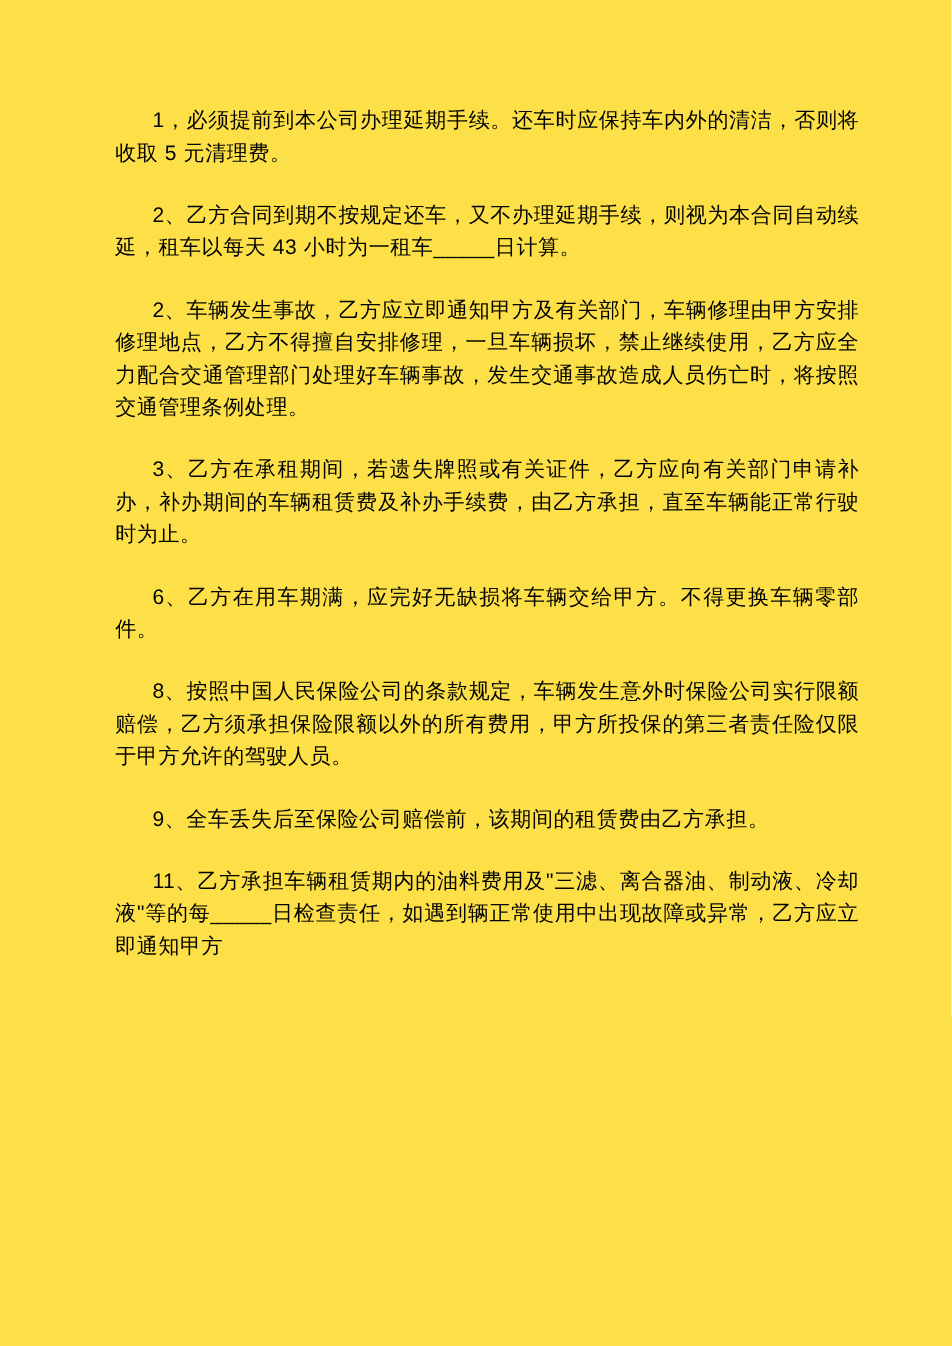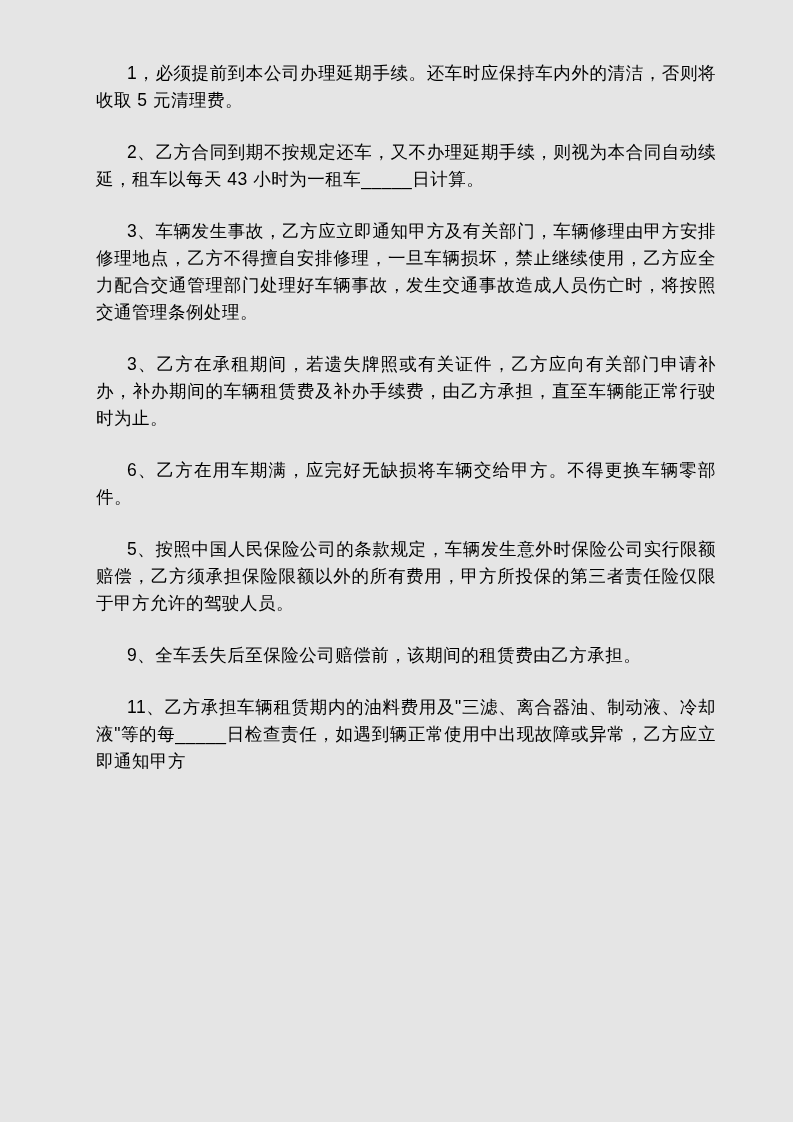--- a/index.html
+++ b/index.html
@@ -14,40 +14,40 @@
     font-family: "Liberation Sans", "DejaVu Sans", sans-serif;
     color: #000000;
     overflow: hidden;
   }
   .page {
     position: absolute;
     top: 0;
     left: 0;
     width: 793px;
     height: 1122px;
-    background: #e5e5e5;
+    background: #fde047;
     box-sizing: border-box;
-    padding: 60px 77px 0 96px;
+    padding: 87px 77px 0 96px;
   }
   .clause {
     margin: 0 0 25px 0;
     font-size: 17.5px;
     line-height: 27px;
     text-align: justify;
     text-indent: 31px;
     letter-spacing: 0.5px;
     word-break: break-all;
     color: #000000;
   }
 </style>
 </head>
 <body>
 
 <div class="page">
   <p class="clause">1，必须提前到本公司办理延期手续。还车时应保持车内外的清洁，否则将收取 5 元清理费。</p>
   <p class="clause">2、乙方合同到期不按规定还车，又不办理延期手续，则视为本合同自动续延，租车以每天 43 小时为一租车_____日计算。</p>
-  <p class="clause">3、车辆发生事故，乙方应立即通知甲方及有关部门，车辆修理由甲方安排修理地点，乙方不得擅自安排修理，一旦车辆损坏，禁止继续使用，乙方应全力配合交通管理部门处理好车辆事故，发生交通事故造成人员伤亡时，将按照交通管理条例处理。</p>
+  <p class="clause">2、车辆发生事故，乙方应立即通知甲方及有关部门，车辆修理由甲方安排修理地点，乙方不得擅自安排修理，一旦车辆损坏，禁止继续使用，乙方应全力配合交通管理部门处理好车辆事故，发生交通事故造成人员伤亡时，将按照交通管理条例处理。</p>
   <p class="clause">3、乙方在承租期间，若遗失牌照或有关证件，乙方应向有关部门申请补办，补办期间的车辆租赁费及补办手续费，由乙方承担，直至车辆能正常行驶时为止。</p>
   <p class="clause">6、乙方在用车期满，应完好无缺损将车辆交给甲方。不得更换车辆零部件。</p>
-  <p class="clause">5、按照中国人民保险公司的条款规定，车辆发生意外时保险公司实行限额赔偿，乙方须承担保险限额以外的所有费用，甲方所投保的第三者责任险仅限于甲方允许的驾驶人员。</p>
+  <p class="clause">8、按照中国人民保险公司的条款规定，车辆发生意外时保险公司实行限额赔偿，乙方须承担保险限额以外的所有费用，甲方所投保的第三者责任险仅限于甲方允许的驾驶人员。</p>
   <p class="clause">9、全车丢失后至保险公司赔偿前，该期间的租赁费由乙方承担。</p>
   <p class="clause">11、乙方承担车辆租赁期内的油料费用及"三滤、离合器油、制动液、冷却液"等的每_____日检查责任，如遇到辆正常使用中出现故障或异常，乙方应立即通知甲方</p>
 </div>
 
 </body></html>

